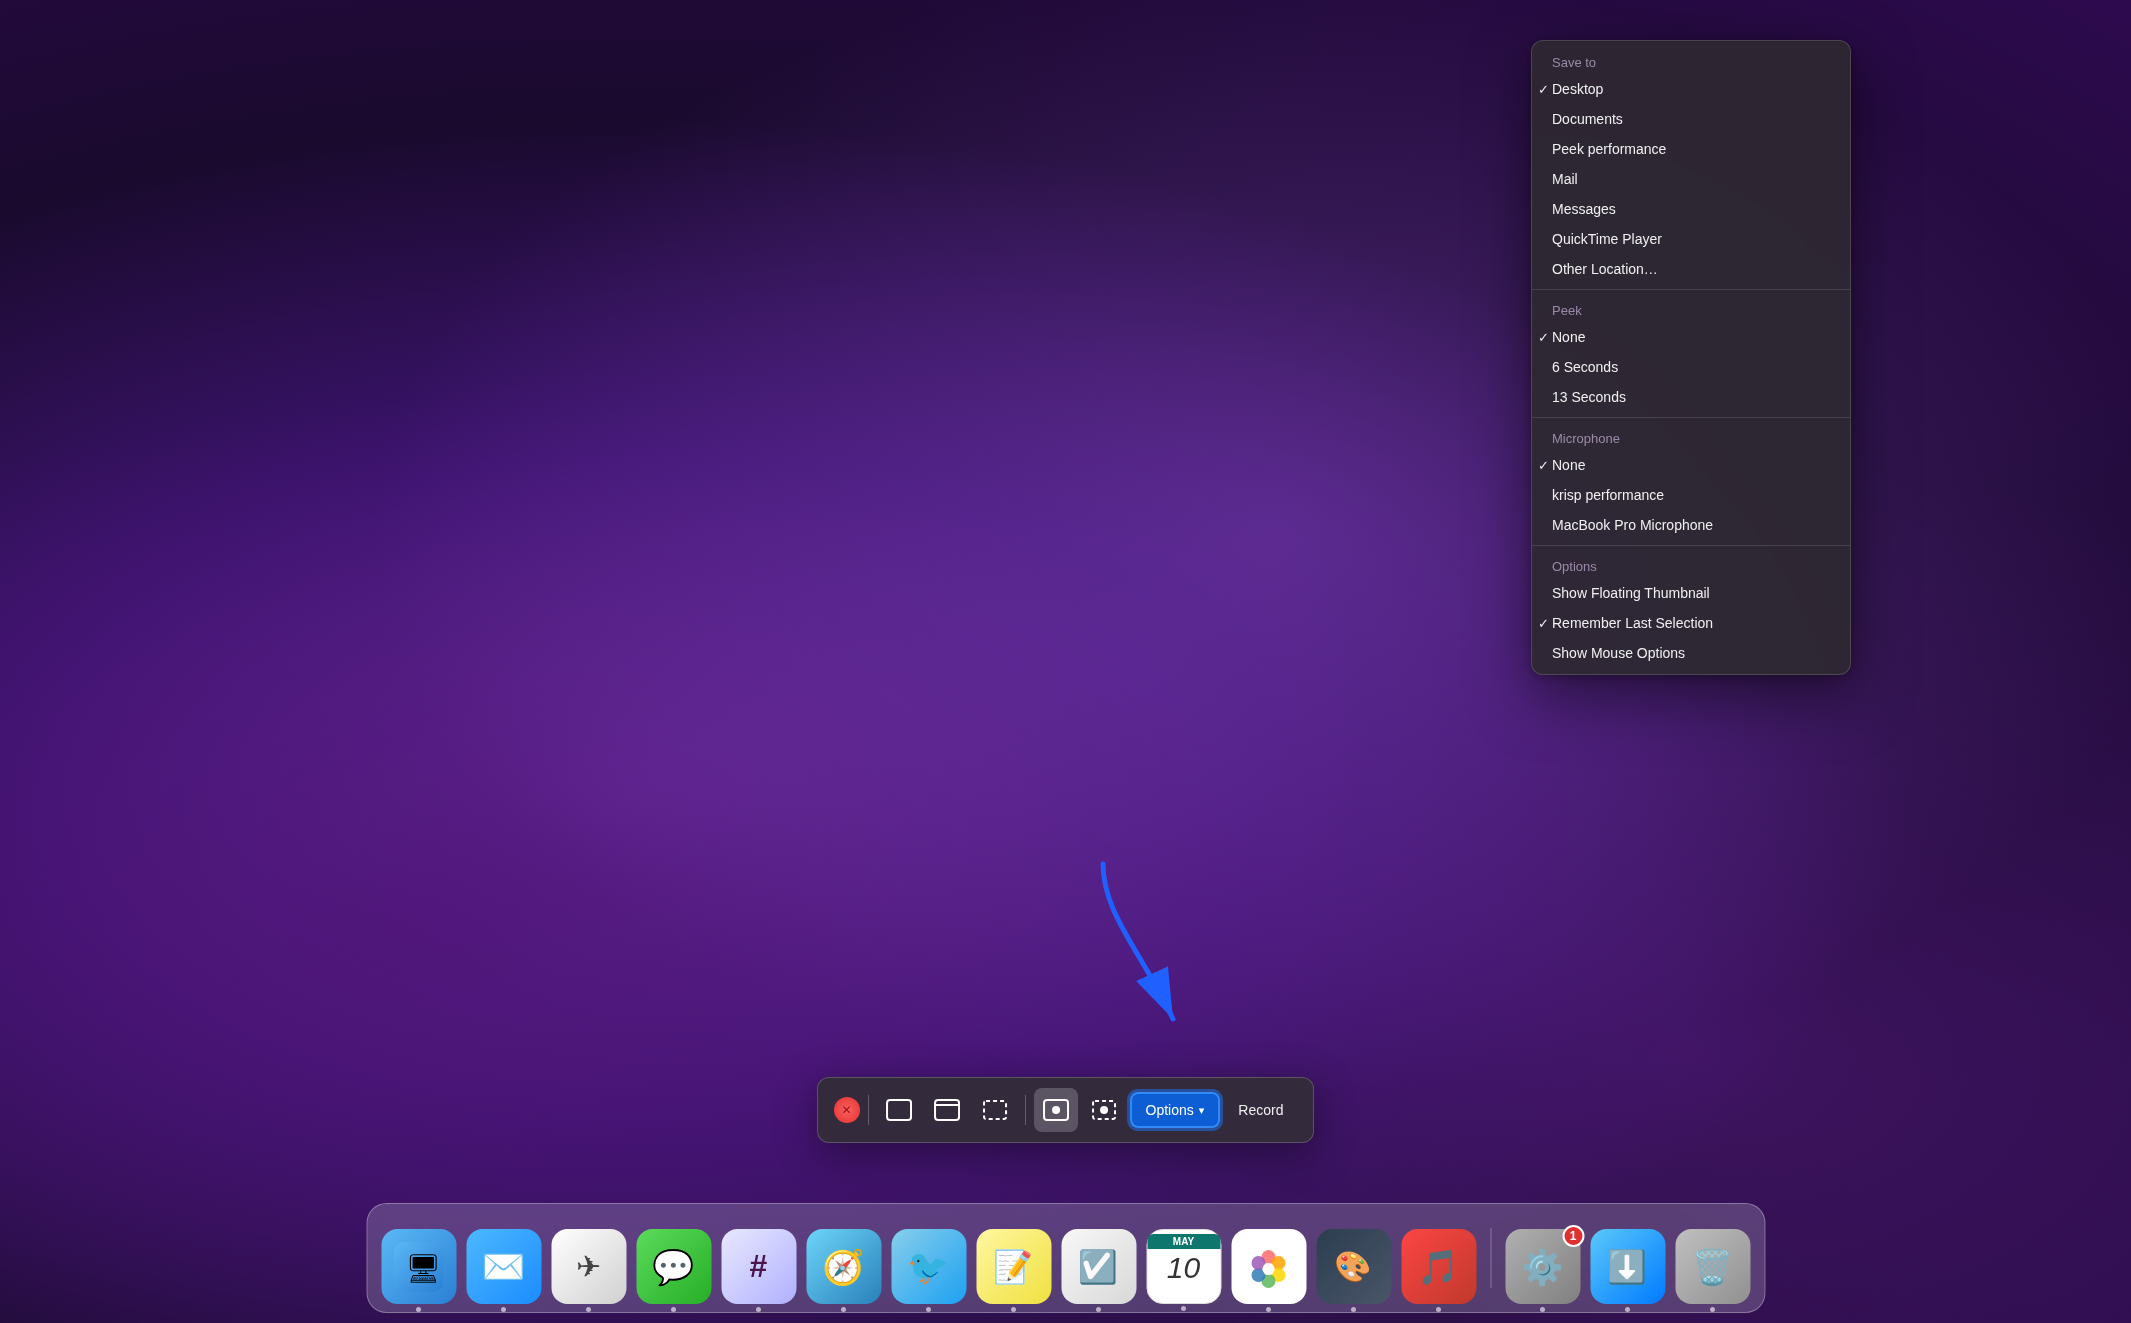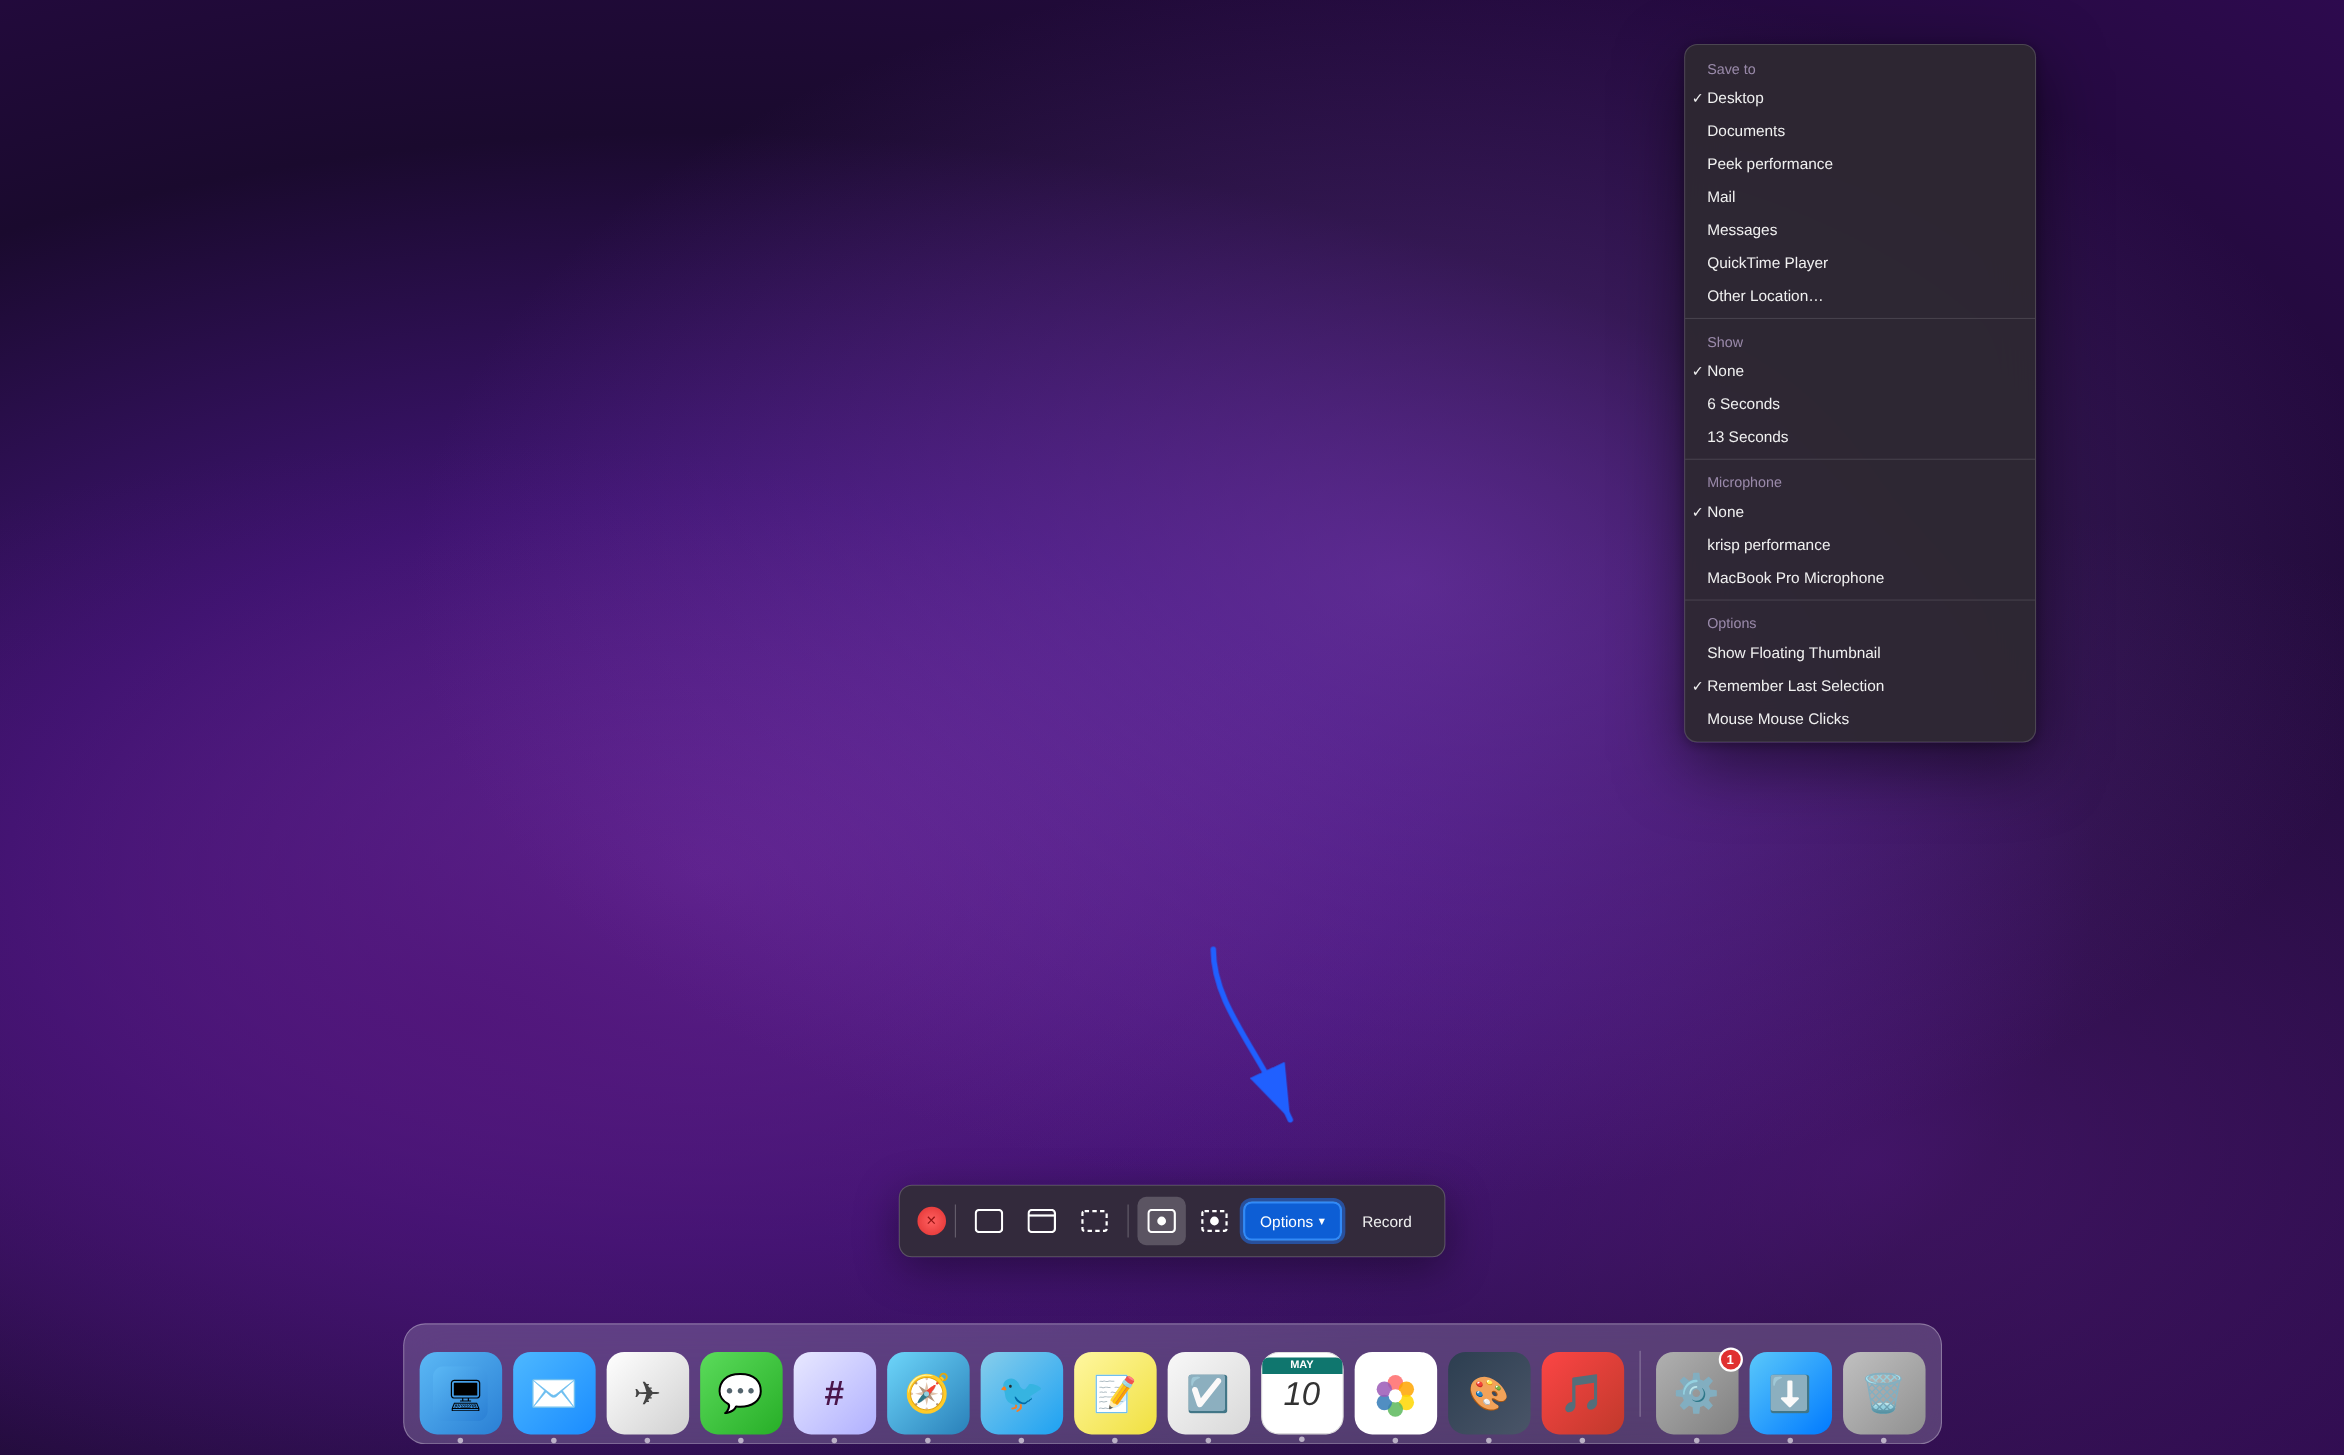--- a/index.html
+++ b/index.html
@@ -264,21 +264,21 @@
   </div>
   <div class="menu-item">
     <span>QuickTime Player</span>
   </div>
   <div class="menu-item">
     <span>Other Location…</span>
   </div>
 
   <div class="menu-divider"></div>
 
-  <div class="menu-section-header">Show</div>
+  <div class="menu-section-header">Peek</div>
 
   <div class="menu-item checked">
     <span class="checkmark">✓</span>
     <span>None</span>
   </div>
   <div class="menu-item">
     <span>6 Seconds</span>
   </div>
   <div class="menu-item">
     <span>13 Seconds</span>
@@ -304,21 +304,21 @@
   <div class="menu-section-header">Options</div>
 
   <div class="menu-item">
     <span>Show Floating Thumbnail</span>
   </div>
   <div class="menu-item checked">
     <span class="checkmark">✓</span>
     <span>Remember Last Selection</span>
   </div>
   <div class="menu-item">
-    <span>Mouse Mouse Clicks</span>
+    <span>Show Mouse Options</span>
   </div>
 
 </div>
 
 <div class="arrow-container">
   <svg class="arrow-svg" viewBox="0 0 200 180" xmlns="http://www.w3.org/2000/svg">
     <defs>
       <marker id="arrowhead" markerWidth="10" markerHeight="7" refX="10" refY="3.5" orient="auto">
         <polygon points="0 0, 10 3.5, 0 7" fill="#2060ff"></polygon>
       </marker>

